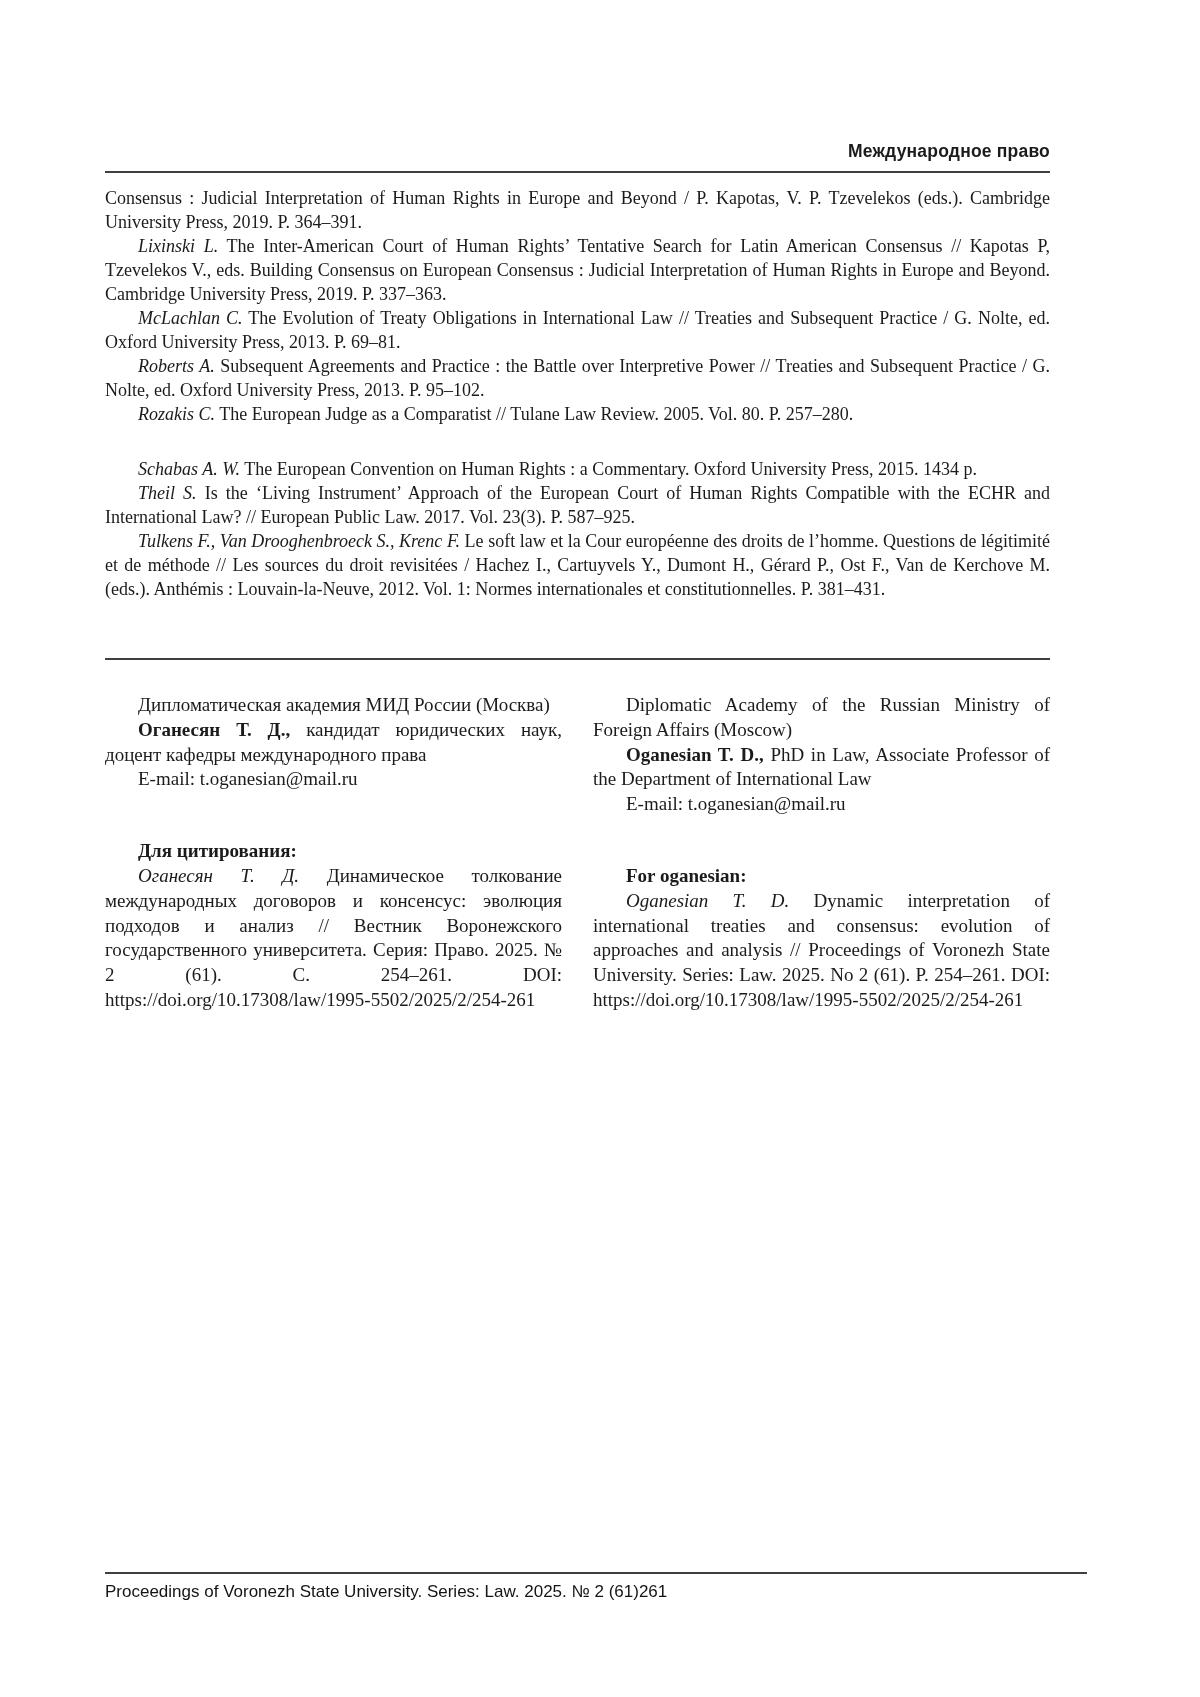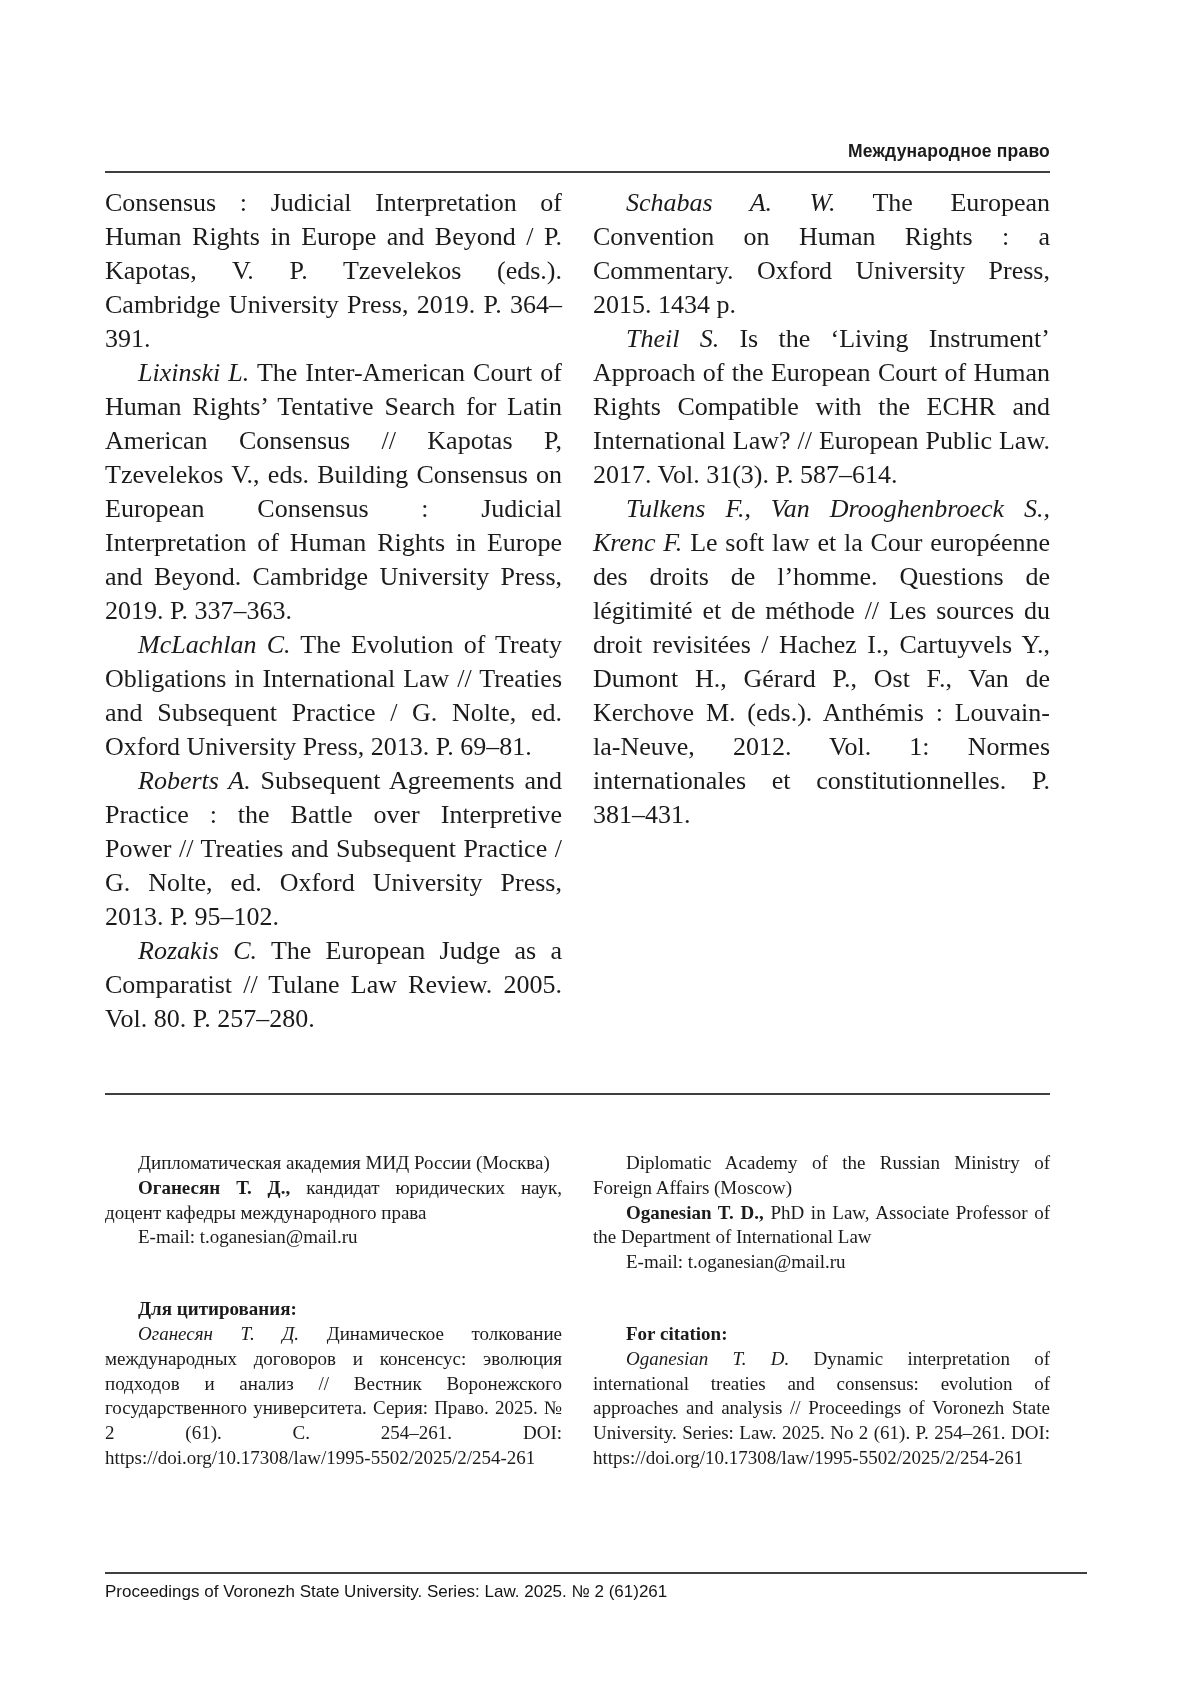--- a/index.html
+++ b/index.html
@@ -25,38 +25,38 @@
     font-size: 17.5px;
     letter-spacing: 0.2px;
     padding-bottom: 9px;
     border-bottom: 2.5px solid #3f3f3f;
   }
   
   .twocol { display: flex; gap: 31px; }
   .col { flex: 1 1 0; min-width: 0; }
 
   
-  .refs { margin-top: 13px; font-size: 26px; line-height: 34px; }
+  .refs { margin-top: 13px; font-size: 18px; line-height: 24px; flex-direction: column; }
   .refs p {
     text-align: justify;
     text-indent: 33px;
     hyphens: auto;
   }
   .refs p.no-indent { text-indent: 0; }
   .au { font-style: italic; }
 
   
   .divider {
     border: none;
     border-top: 2.5px solid #3f3f3f;
     margin-top: 57px;
   }
 
   
-  .authors { margin-top: 56px; font-size: 19px; line-height: 24.8px; justify-content: flex-end; }
+  .authors { margin-top: 33px; font-size: 19px; line-height: 24.8px; justify-content: flex-end; }
   .authors p { text-align: justify; text-indent: 33px; hyphens: auto; }
   .received { font-style: italic; margin-top: 42px; }
   .cite-label { font-weight: bold; margin-top: 47px; }
   .cite-author { font-style: italic; }
   .name { font-weight: bold; }
 
   
   .footer {
     position: absolute;
     left: 105px;
@@ -88,21 +88,21 @@
 
         <p><span class="au">Roberts A.</span> <span class="tx">Subsequent Agreements and Practice : the Battle over Interpretive Power // Treaties and Subsequent Practice / G. Nolte, ed. Oxford University Press, 2013. P. 95–102.</span></p>
 
         <p><span class="au">Rozakis C.</span> <span class="tx">The European Judge as a Comparatist // Tulane Law Review. 2005. Vol. 80. P. 257–280.</span></p>
 
     </div>
     <div class="col">
 
         <p><span class="au">Schabas A. W.</span> <span class="tx">The European Convention on Human Rights : a Commentary. Oxford University Press, 2015. 1434 p.</span></p>
 
-        <p><span class="au">Theil S.</span> <span class="tx">Is the ‘Living Instrument’ Approach of the European Court of Human Rights Compatible with the ECHR and International Law? // European Public Law. 2017. Vol. 31(3). P. 587–614.</span></p>
+        <p><span class="au">Theil S.</span> <span class="tx">Is the ‘Living Instrument’ Approach of the European Court of Human Rights Compatible with the ECHR and International Law? // European Public Law. 2017. Vol. 23(3). P. 587–925.</span></p>
 
         <p><span class="au">Tulkens F., Van Drooghenbroeck S., Krenc F.</span> <span class="tx">Le soft law et la Cour européenne des droits de l’homme. Questions de légitimité et de méthode // Les sources du droit revisitées / Hachez I., Cartuyvels Y., Dumont H., Gérard P., Ost F., Van de Kerchove M. (eds.). Anthémis : Louvain-la-Neuve, 2012. Vol. 1: Normes internationales et constitutionnelles. P. 381–431.</span></p>
 
 
     </div>
   </section>
 
   <hr class="divider">
 
   <section class="authors twocol">
@@ -115,21 +115,21 @@
       <p class="cite-label">Для цитирования:</p>
       <p><span class="cite-author">Оганесян Т. Д.</span>
          <span>Динамическое толкование международных договоров и консенсус: эволюция подходов и анализ // Вестник Воронежского государственного университета. Серия: Право. 2025. № 2 (61). С. 254–261. DOI: https://doi.org/10.17308/law/1995-5502/2025/2/254-261</span></p>
     </div>
 
     <div class="col" lang="en">
       <p>Diplomatic Academy of the Russian Ministry of Foreign Affairs (Moscow)</p>
       <p><span class="name">Oganesian T. D.,</span>
          <span>PhD in Law, Associate Professor of the Department of International Law</span></p>
       <p>E-mail: t.oganesian@mail.ru</p>
-      <p class="cite-label">For citation:</p>
+      <p class="cite-label">For oganesian:</p>
       <p><span class="cite-author">Oganesian T. D.</span>
          <span>Dynamic interpretation of international treaties and consensus: evolution of approaches and analysis // Proceedings of Voronezh State University. Series: Law. 2025. No 2 (61). P. 254–261. DOI: https://doi.org/10.17308/law/1995-5502/2025/2/254-261</span></p>
     </div>
 
   </section>
 
 </div>
 
 <div class="footer">
   <span>Proceedings of Voronezh State University. Series: Law. 2025. № 2 (61)</span>

